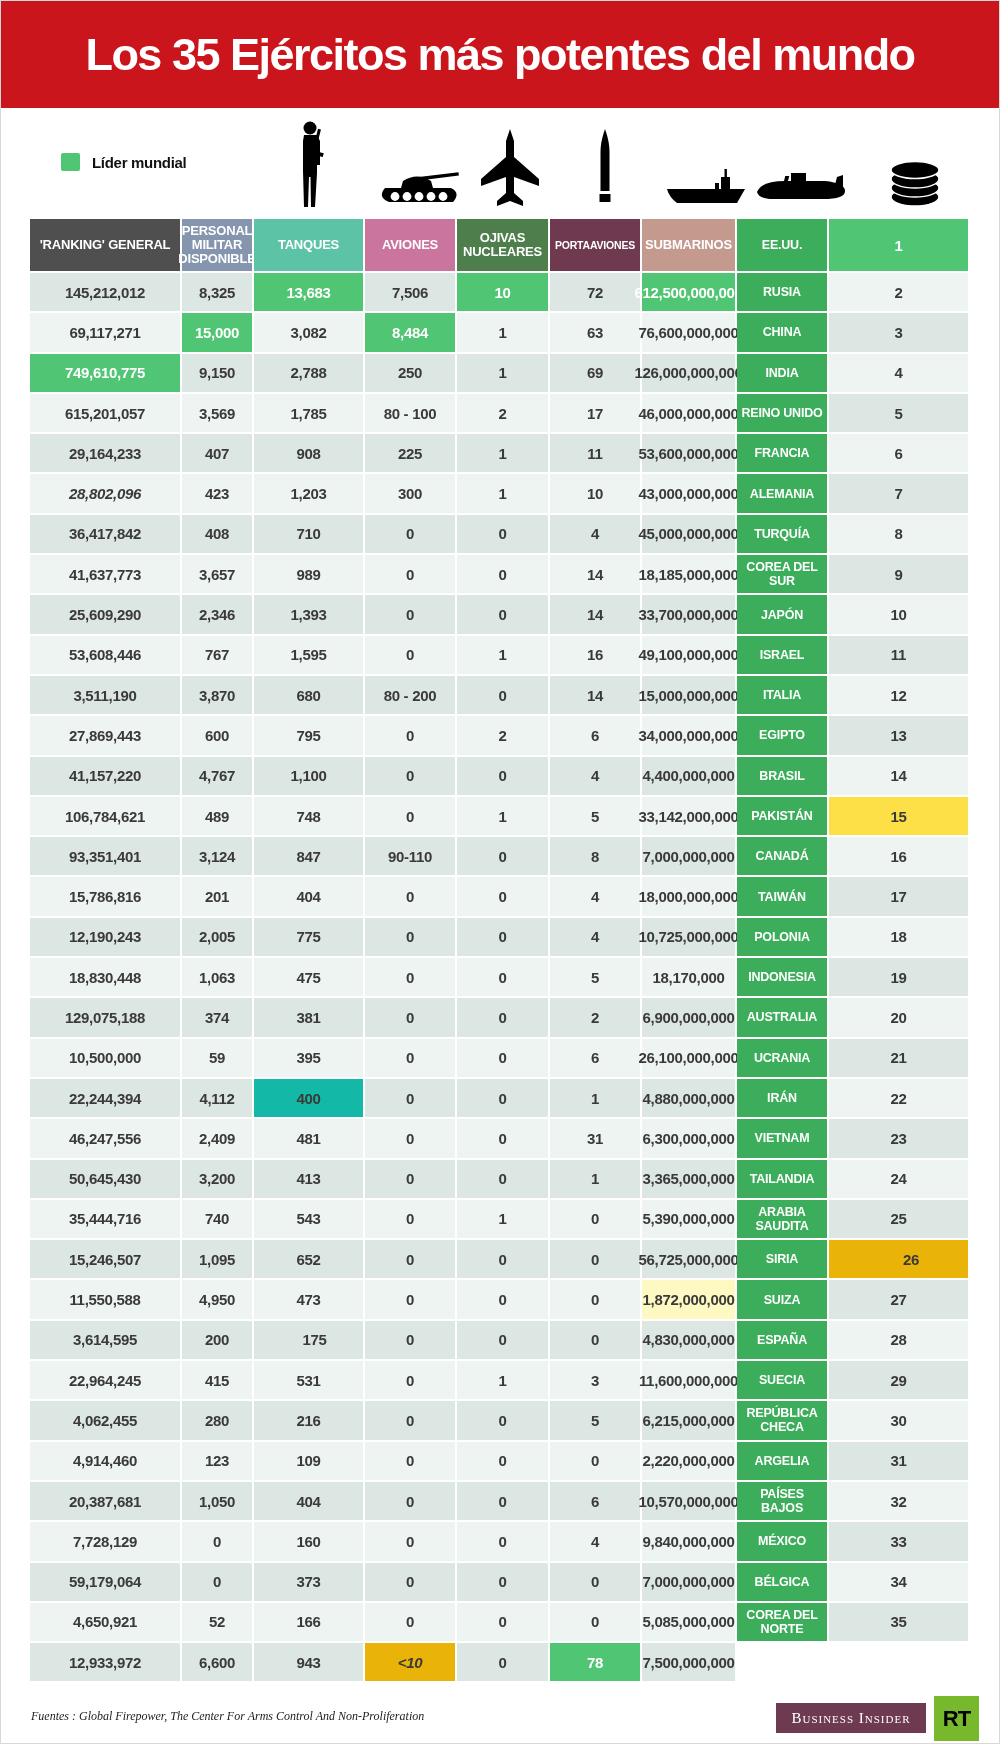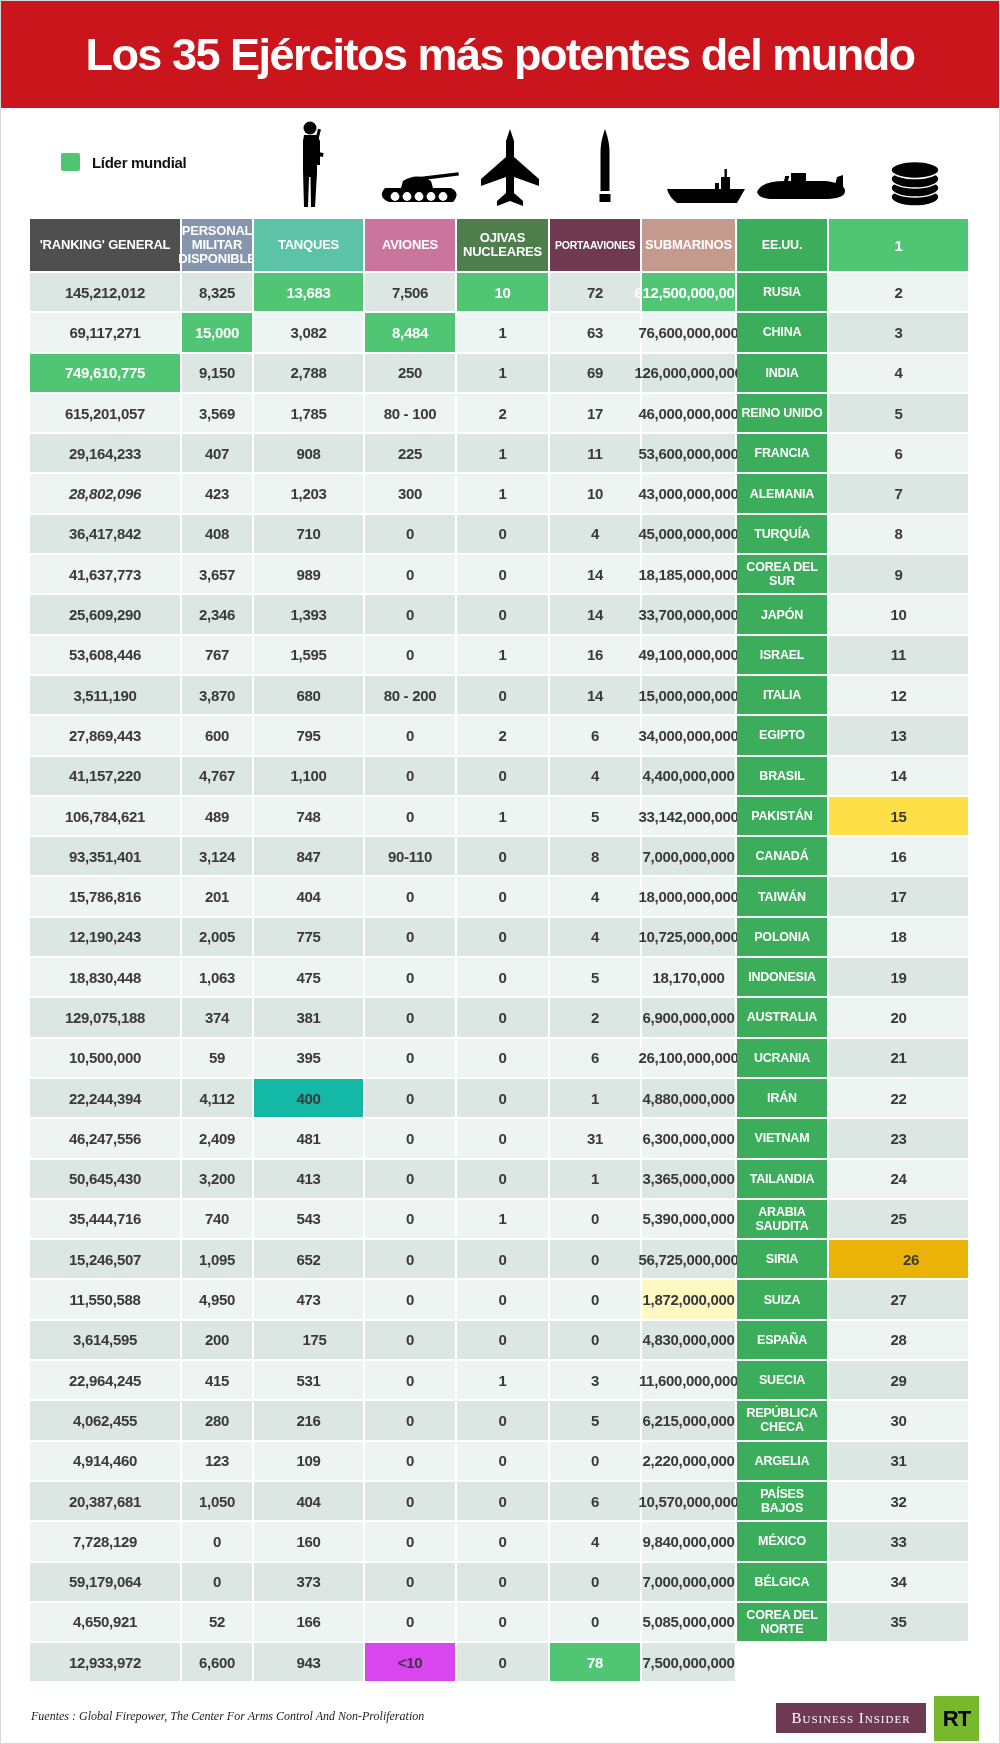--- a/index.html
+++ b/index.html
@@ -404,21 +404,21 @@
       <div class="cell" style="background: rgb(238, 244, 241);">166</div>
       <div class="cell" style="background: rgb(238, 244, 241);">0</div>
       <div class="cell" style="background: rgb(238, 244, 241);">0</div>
       <div class="cell" style="background: rgb(238, 244, 241);">0</div>
       <div class="cell" style="background: rgb(238, 244, 241);">5,085,000,000</div>
       <div class="cell country" style="background: rgb(60, 173, 91);">COREA DEL NORTE</div>
       <div class="cell" style="background: rgb(220, 230, 226);">35</div>
       <div class="cell" style="background: rgb(220, 230, 226);">12,933,972</div>
       <div class="cell" style="background: rgb(220, 230, 226);">6,600</div>
       <div class="cell" style="background: rgb(220, 230, 226);">943</div>
-      <div class="cell" style="background: #d946ef;">&lt;10</div>
+      <div class="cell" style="background: #eab308; font-style: italic;">&lt;10</div>
       <div class="cell" style="background: rgb(220, 230, 226);">0</div>
       <div class="cell hl" style="background: rgb(80, 197, 115);">78</div>
       <div class="cell" style="background: rgb(220, 230, 226);">7,500,000,000</div>
     </div>
 
   <div class="sources">Fuentes : Global Firepower, The Center For Arms Control And Non-Proliferation</div>
   <div class="bi-badge" style="background: rgb(110, 58, 82);">Business Insider</div>
   <div class="rt-badge" style="background: rgb(119, 184, 45);">RT</div>
 
 </div>

